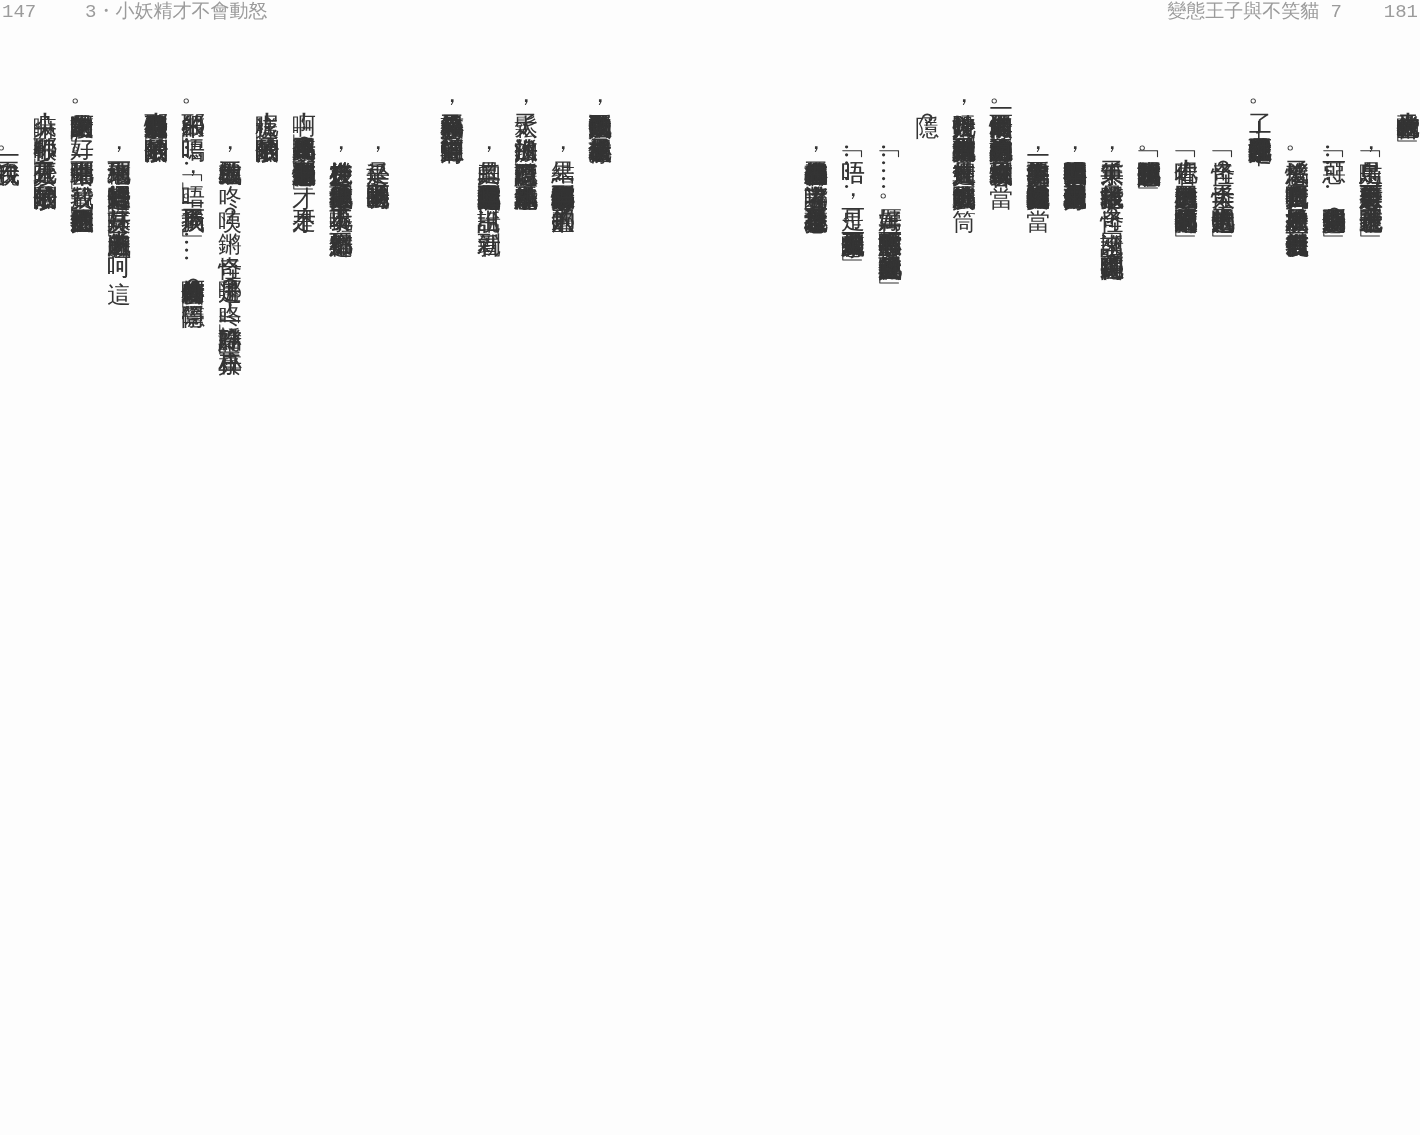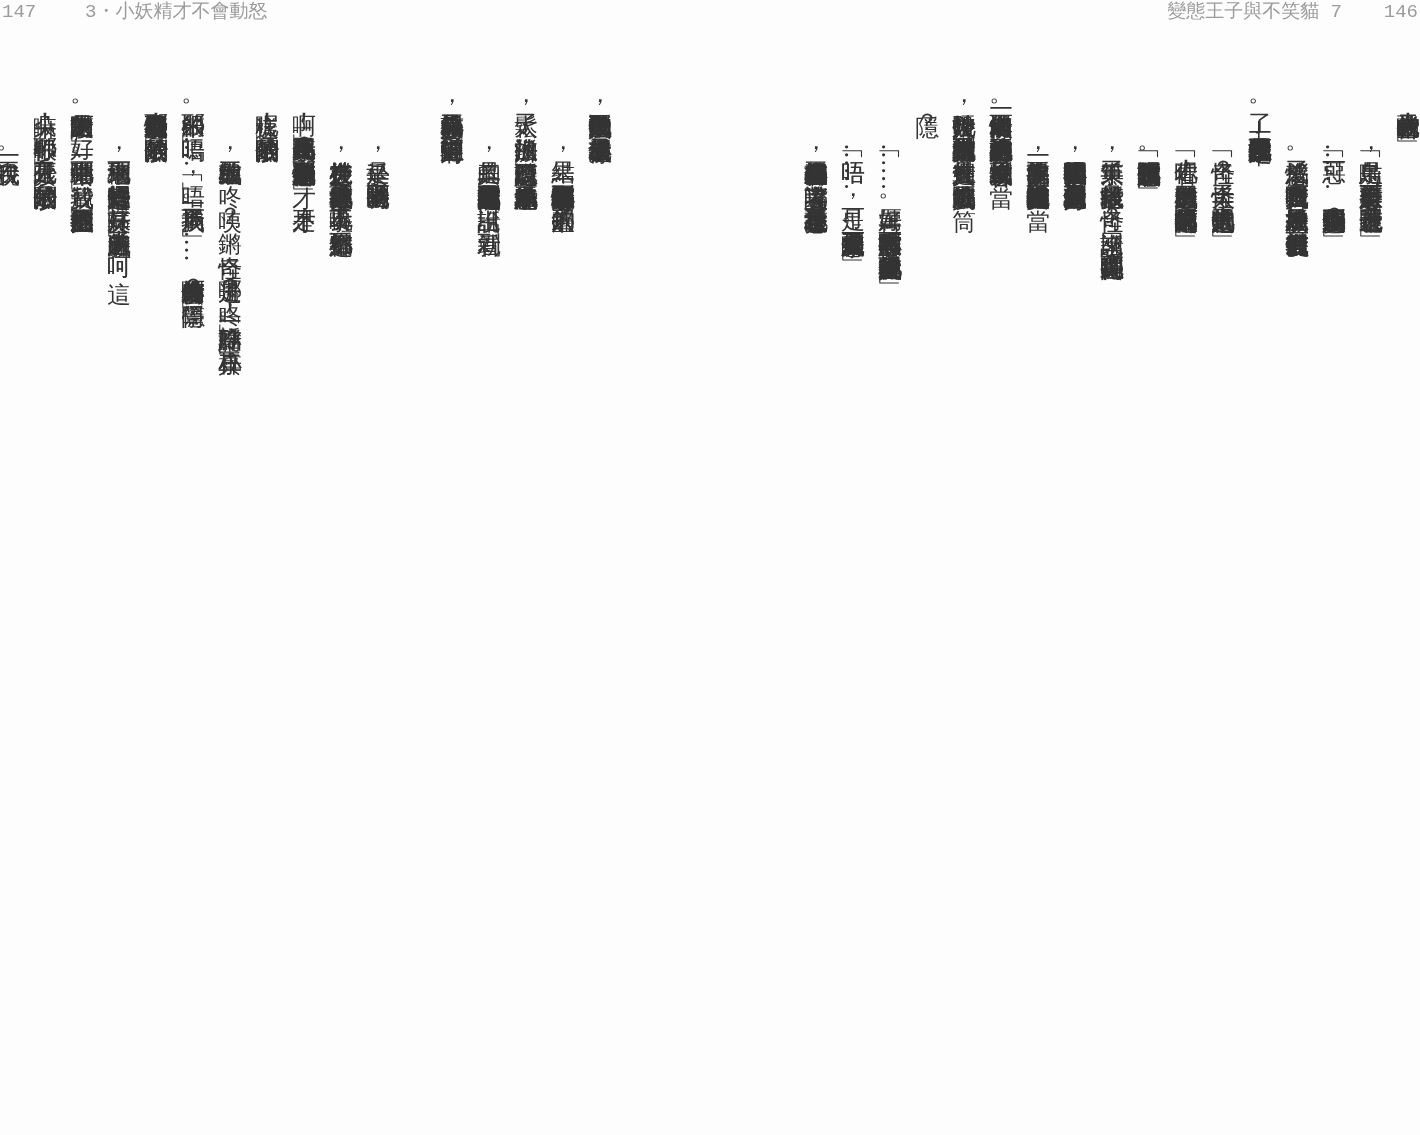--- a/index.html
+++ b/index.html
@@ -52,21 +52,21 @@
     overflow: visible;
   }
   .col[data-indent="2"] { text-indent: 2em; }
 </style>
 </head>
 <body>
 
 <div class="running-head rh-left-num">147</div>
 <div class="running-head rh-left-title">3・小妖精才不會動怒</div>
 <div class="running-head rh-right-title">變態王子與不笑貓 7</div>
-<div class="running-head rh-right-num">146</div>
+<div class="running-head rh-right-num">181</div>
 
 <div class="page-body page-right">
   <div class="col" data-indent="0">生就會在天空飛的嘛！」</div>
   <div class="col" data-indent="2">「鳥是鳥啦，可是雞不管再怎麼努力，花一輩子也飛不上天喔。」</div>
   <div class="col" data-indent="2">「可惡……那你這個變態就辦得到嗎？」</div>
   <div class="col" data-indent="2">惱羞成怒了。我還真是自找苦吃啊。如果是脫衣抓娃娃機，我就有自信可以抓個幾隻</div>
   <div class="col" data-indent="0">了。總之我還是乖乖把一枚百圓硬幣丟進投幣孔裡——</div>
   <div class="col" data-indent="2">「奇怪？太奇怪了，這一臺的鉤爪也太鬆了吧！」</div>
   <div class="col" data-indent="2">「你看吧！這麼困難的遊戲機，不管是阿貓阿狗都抓不起來的啦！」</div>
   <div class="col" data-indent="2">「我想這跟技術應該沒關係吧。」</div>

